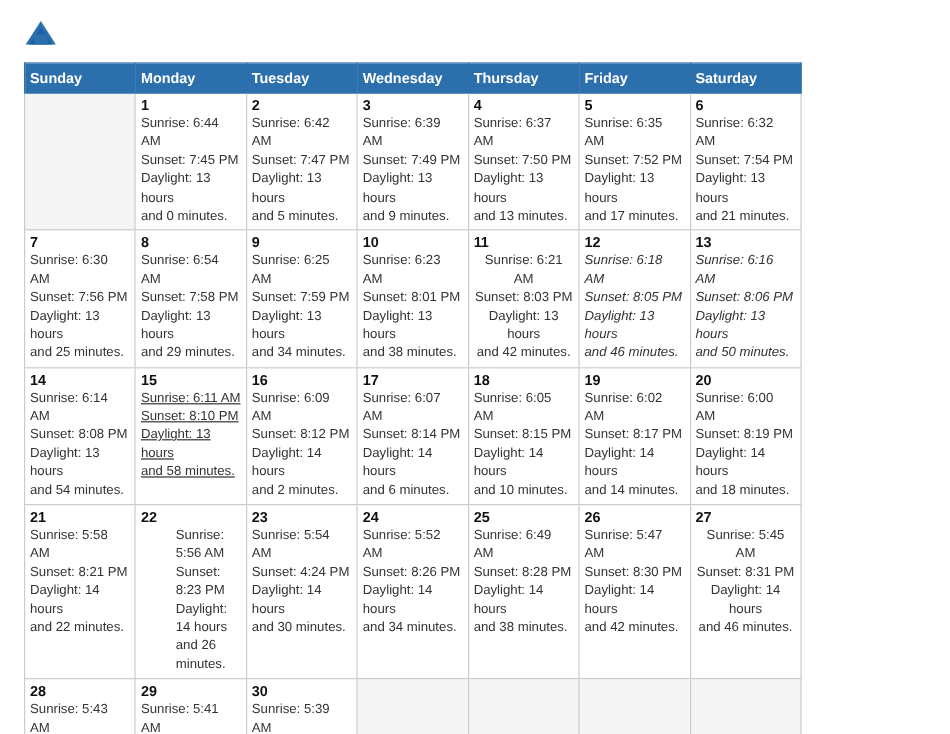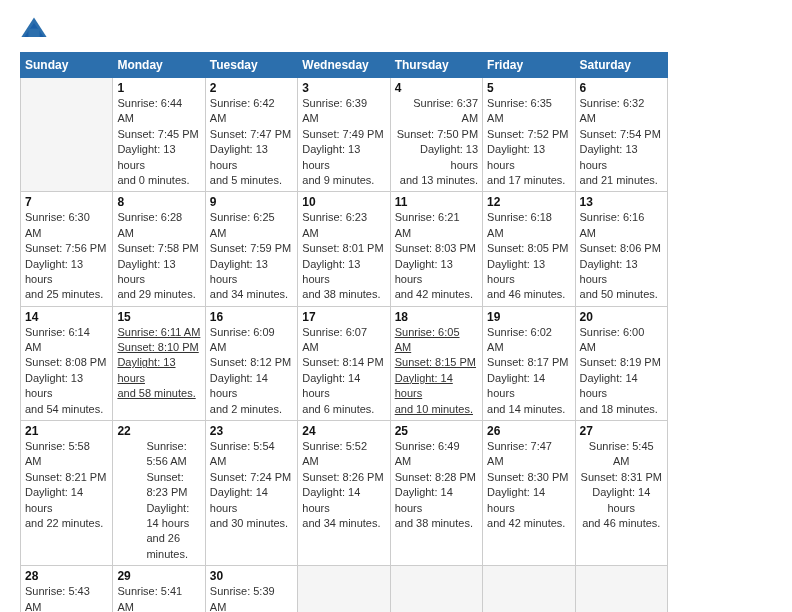--- a/index.html
+++ b/index.html
@@ -154,21 +154,21 @@
           </td>
           <td>
             <span class="day-number">3</span>
             <div class="day-info" style="white-space: pre-line;">Sunrise: 6:39 AM
 Sunset: 7:49 PM
 Daylight: 13 hours
 and 9 minutes.</div>
           </td>
           <td>
             <span class="day-number">4</span>
-            <div class="day-info" style="white-space: pre-line; text-align: right;">Sunrise: 6:37 AM
+            <div class="day-info" style="white-space: pre-line;">Sunrise: 6:37 AM
 Sunset: 7:50 PM
 Daylight: 13 hours
 and 13 minutes.</div>
           </td>
           <td>
             <span class="day-number">5</span>
             <div class="day-info" style="white-space: pre-line;">Sunrise: 6:35 AM
 Sunset: 7:52 PM
 Daylight: 13 hours
 and 17 minutes.</div>
@@ -184,56 +184,56 @@
         <tr>
           <td>
             <span class="day-number">7</span>
             <div class="day-info" style="white-space: pre-line;">Sunrise: 6:30 AM
 Sunset: 7:56 PM
 Daylight: 13 hours
 and 25 minutes.</div>
           </td>
           <td>
             <span class="day-number">8</span>
-            <div class="day-info" style="white-space: pre-line;">Sunrise: 6:28 AM
+            <div class="day-info" style="white-space: pre-line;">Sunrise: 6:54 AM
 Sunset: 7:58 PM
 Daylight: 13 hours
 and 29 minutes.</div>
           </td>
           <td>
             <span class="day-number">9</span>
             <div class="day-info" style="white-space: pre-line;">Sunrise: 6:25 AM
 Sunset: 7:59 PM
 Daylight: 13 hours
 and 34 minutes.</div>
           </td>
           <td>
             <span class="day-number">10</span>
             <div class="day-info" style="white-space: pre-line;">Sunrise: 6:23 AM
 Sunset: 8:01 PM
 Daylight: 13 hours
 and 38 minutes.</div>
           </td>
           <td>
             <span class="day-number">11</span>
-            <div class="day-info" style="white-space: pre-line;">Sunrise: 6:21 AM
+            <div class="day-info" style="white-space: pre-line; text-align: center;">Sunrise: 6:21 AM
 Sunset: 8:03 PM
 Daylight: 13 hours
 and 42 minutes.</div>
           </td>
           <td>
             <span class="day-number">12</span>
-            <div class="day-info" style="white-space: pre-line;">Sunrise: 6:18 AM
+            <div class="day-info" style="white-space: pre-line; font-style: italic;">Sunrise: 6:18 AM
 Sunset: 8:05 PM
 Daylight: 13 hours
 and 46 minutes.</div>
           </td>
           <td>
             <span class="day-number">13</span>
-            <div class="day-info" style="white-space: pre-line;">Sunrise: 6:16 AM
+            <div class="day-info" style="white-space: pre-line; font-style: italic;">Sunrise: 6:16 AM
 Sunset: 8:06 PM
 Daylight: 13 hours
 and 50 minutes.</div>
           </td>
         </tr>
         <tr>
           <td>
             <span class="day-number">14</span>
             <div class="day-info" style="white-space: pre-line;">Sunrise: 6:14 AM
 Sunset: 8:08 PM
@@ -256,21 +256,21 @@
           </td>
           <td>
             <span class="day-number">17</span>
             <div class="day-info" style="white-space: pre-line;">Sunrise: 6:07 AM
 Sunset: 8:14 PM
 Daylight: 14 hours
 and 6 minutes.</div>
           </td>
           <td>
             <span class="day-number">18</span>
-            <div class="day-info" style="white-space: pre-line; text-decoration: underline;">Sunrise: 6:05 AM
+            <div class="day-info" style="white-space: pre-line;">Sunrise: 6:05 AM
 Sunset: 8:15 PM
 Daylight: 14 hours
 and 10 minutes.</div>
           </td>
           <td>
             <span class="day-number">19</span>
             <div class="day-info" style="white-space: pre-line;">Sunrise: 6:02 AM
 Sunset: 8:17 PM
 Daylight: 14 hours
 and 14 minutes.</div>
@@ -294,41 +294,41 @@
           <td>
             <span class="day-number">22</span>
             <div class="day-info" style="white-space: pre-line; margin-left: 29px;">Sunrise: 5:56 AM
 Sunset: 8:23 PM
 Daylight: 14 hours
 and 26 minutes.</div>
           </td>
           <td>
             <span class="day-number">23</span>
             <div class="day-info" style="white-space: pre-line;">Sunrise: 5:54 AM
-Sunset: 7:24 PM
+Sunset: 4:24 PM
 Daylight: 14 hours
 and 30 minutes.</div>
           </td>
           <td>
             <span class="day-number">24</span>
             <div class="day-info" style="white-space: pre-line;">Sunrise: 5:52 AM
 Sunset: 8:26 PM
 Daylight: 14 hours
 and 34 minutes.</div>
           </td>
           <td>
             <span class="day-number">25</span>
             <div class="day-info" style="white-space: pre-line;">Sunrise: 6:49 AM
 Sunset: 8:28 PM
 Daylight: 14 hours
 and 38 minutes.</div>
           </td>
           <td>
             <span class="day-number">26</span>
-            <div class="day-info" style="white-space: pre-line;">Sunrise: 7:47 AM
+            <div class="day-info" style="white-space: pre-line;">Sunrise: 5:47 AM
 Sunset: 8:30 PM
 Daylight: 14 hours
 and 42 minutes.</div>
           </td>
           <td>
             <span class="day-number">27</span>
             <div class="day-info" style="white-space: pre-line; text-align: center;">Sunrise: 5:45 AM
 Sunset: 8:31 PM
 Daylight: 14 hours
 and 46 minutes.</div>

